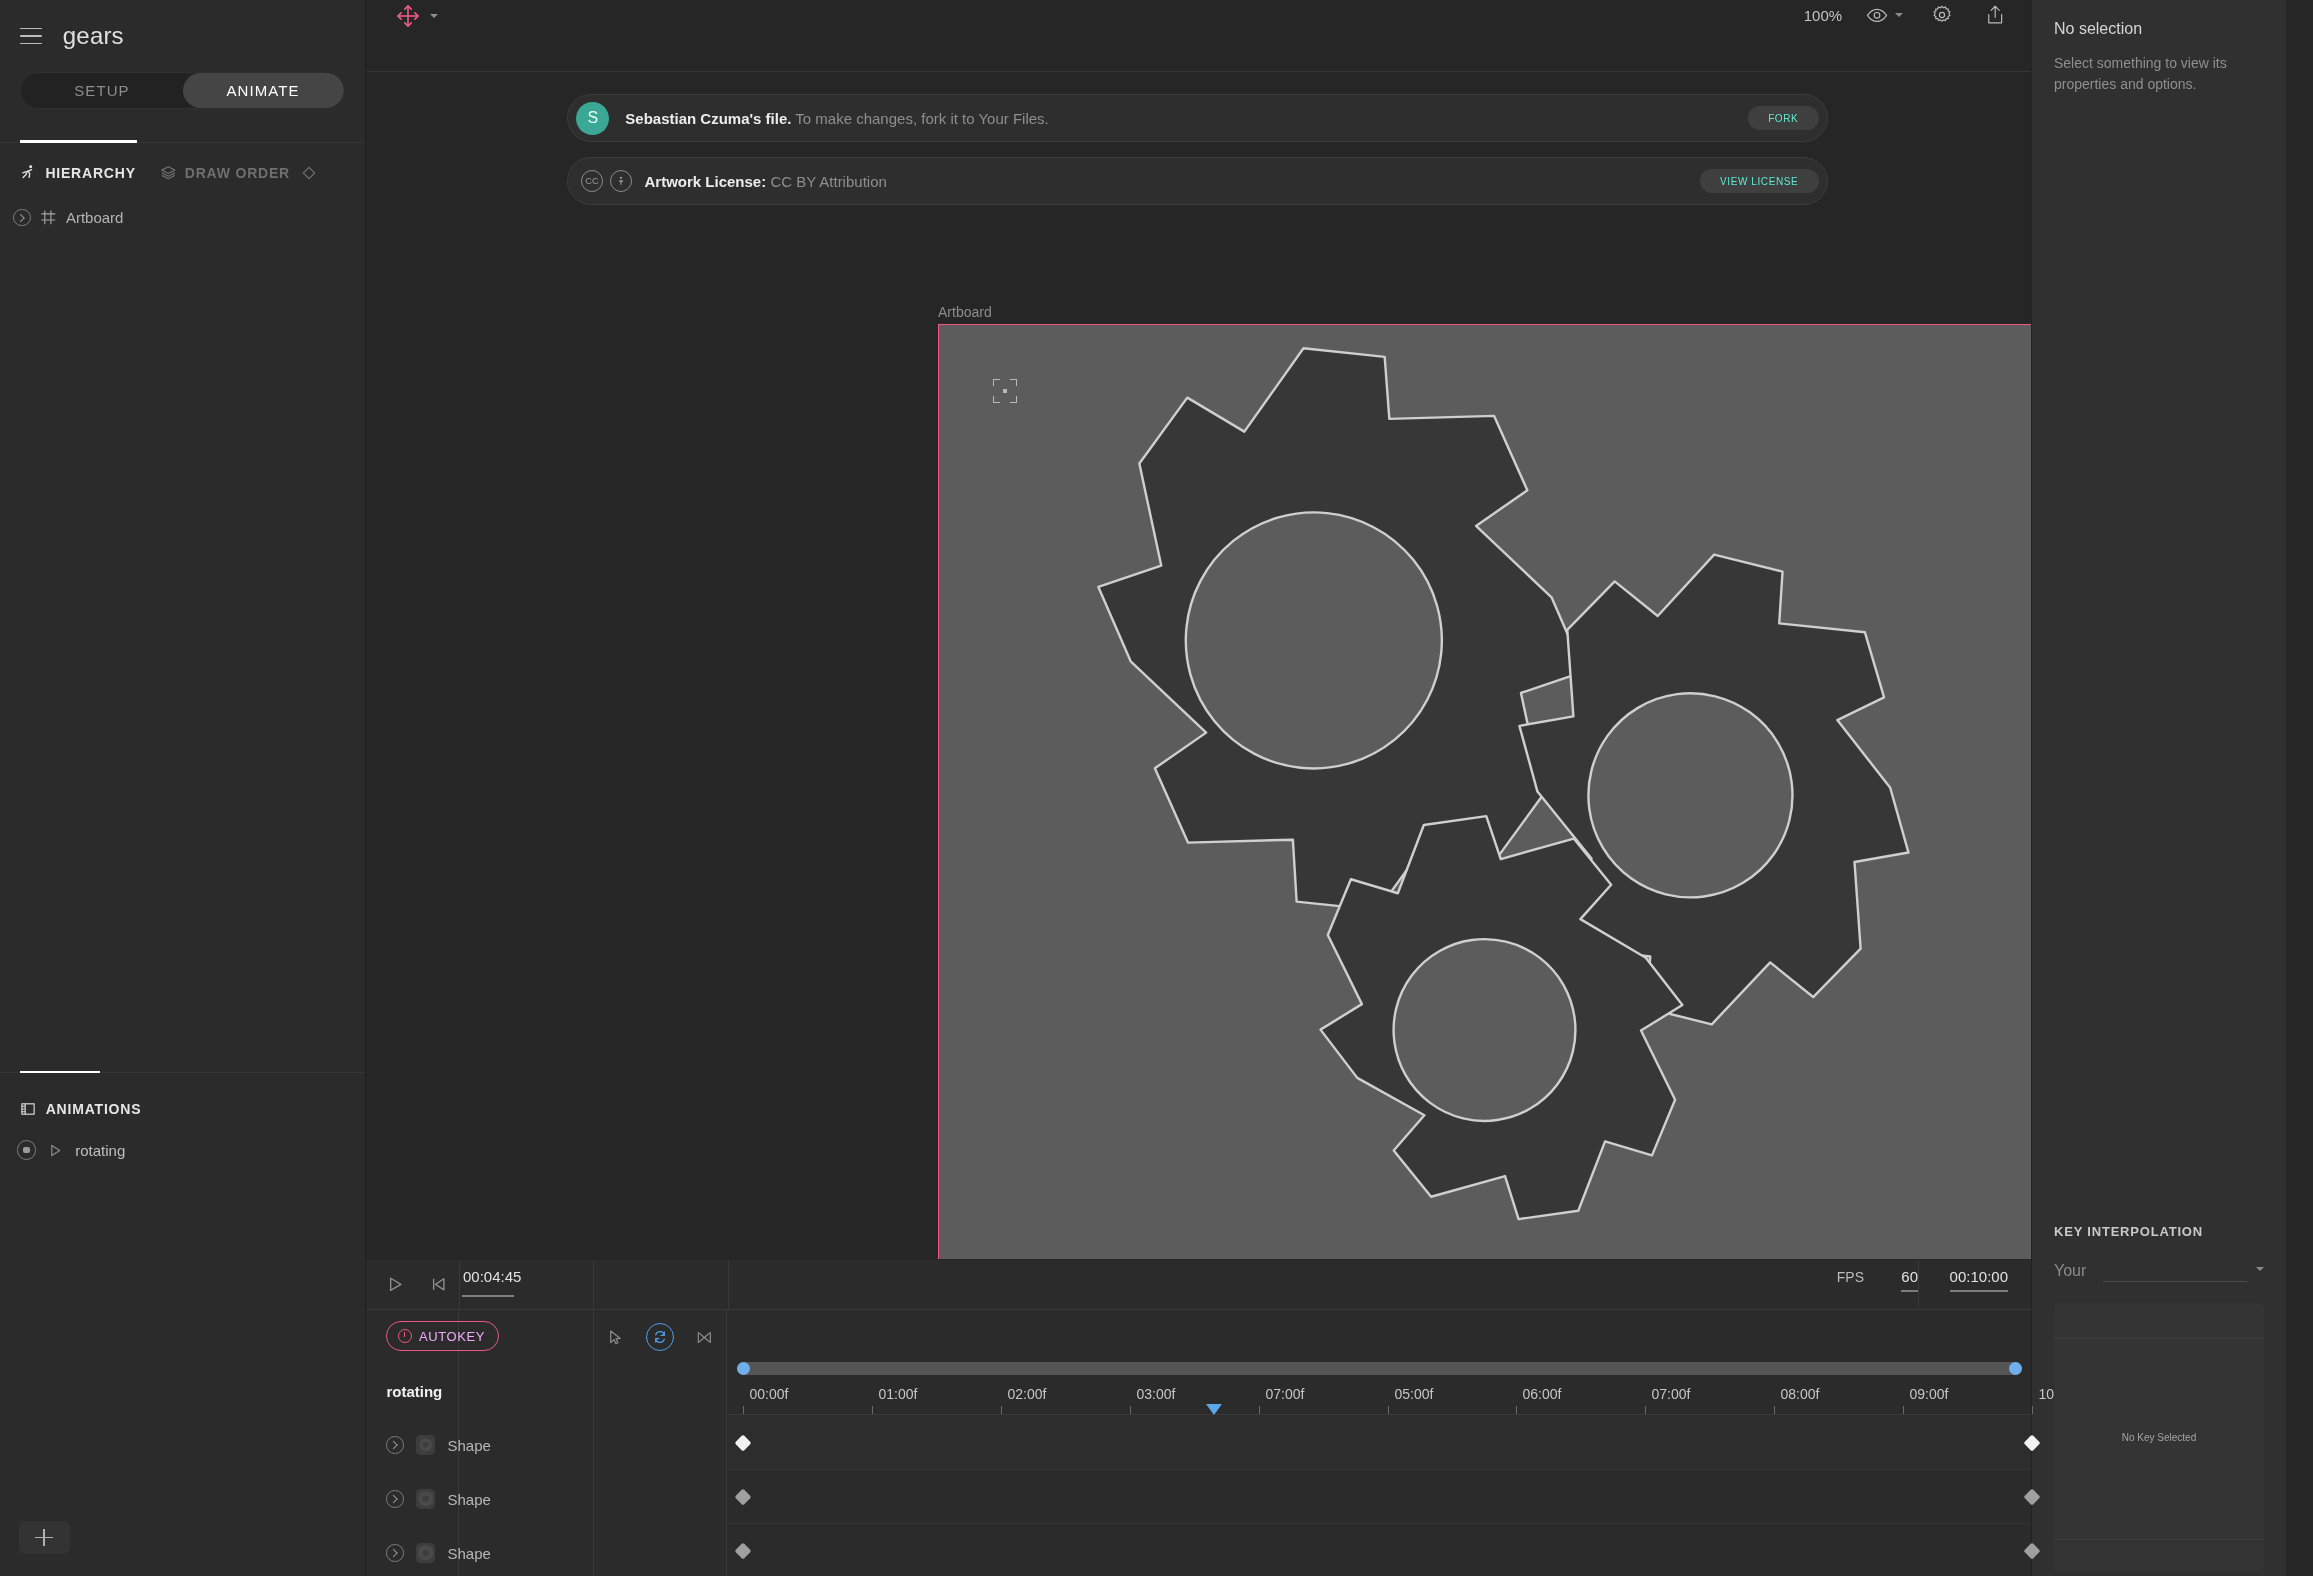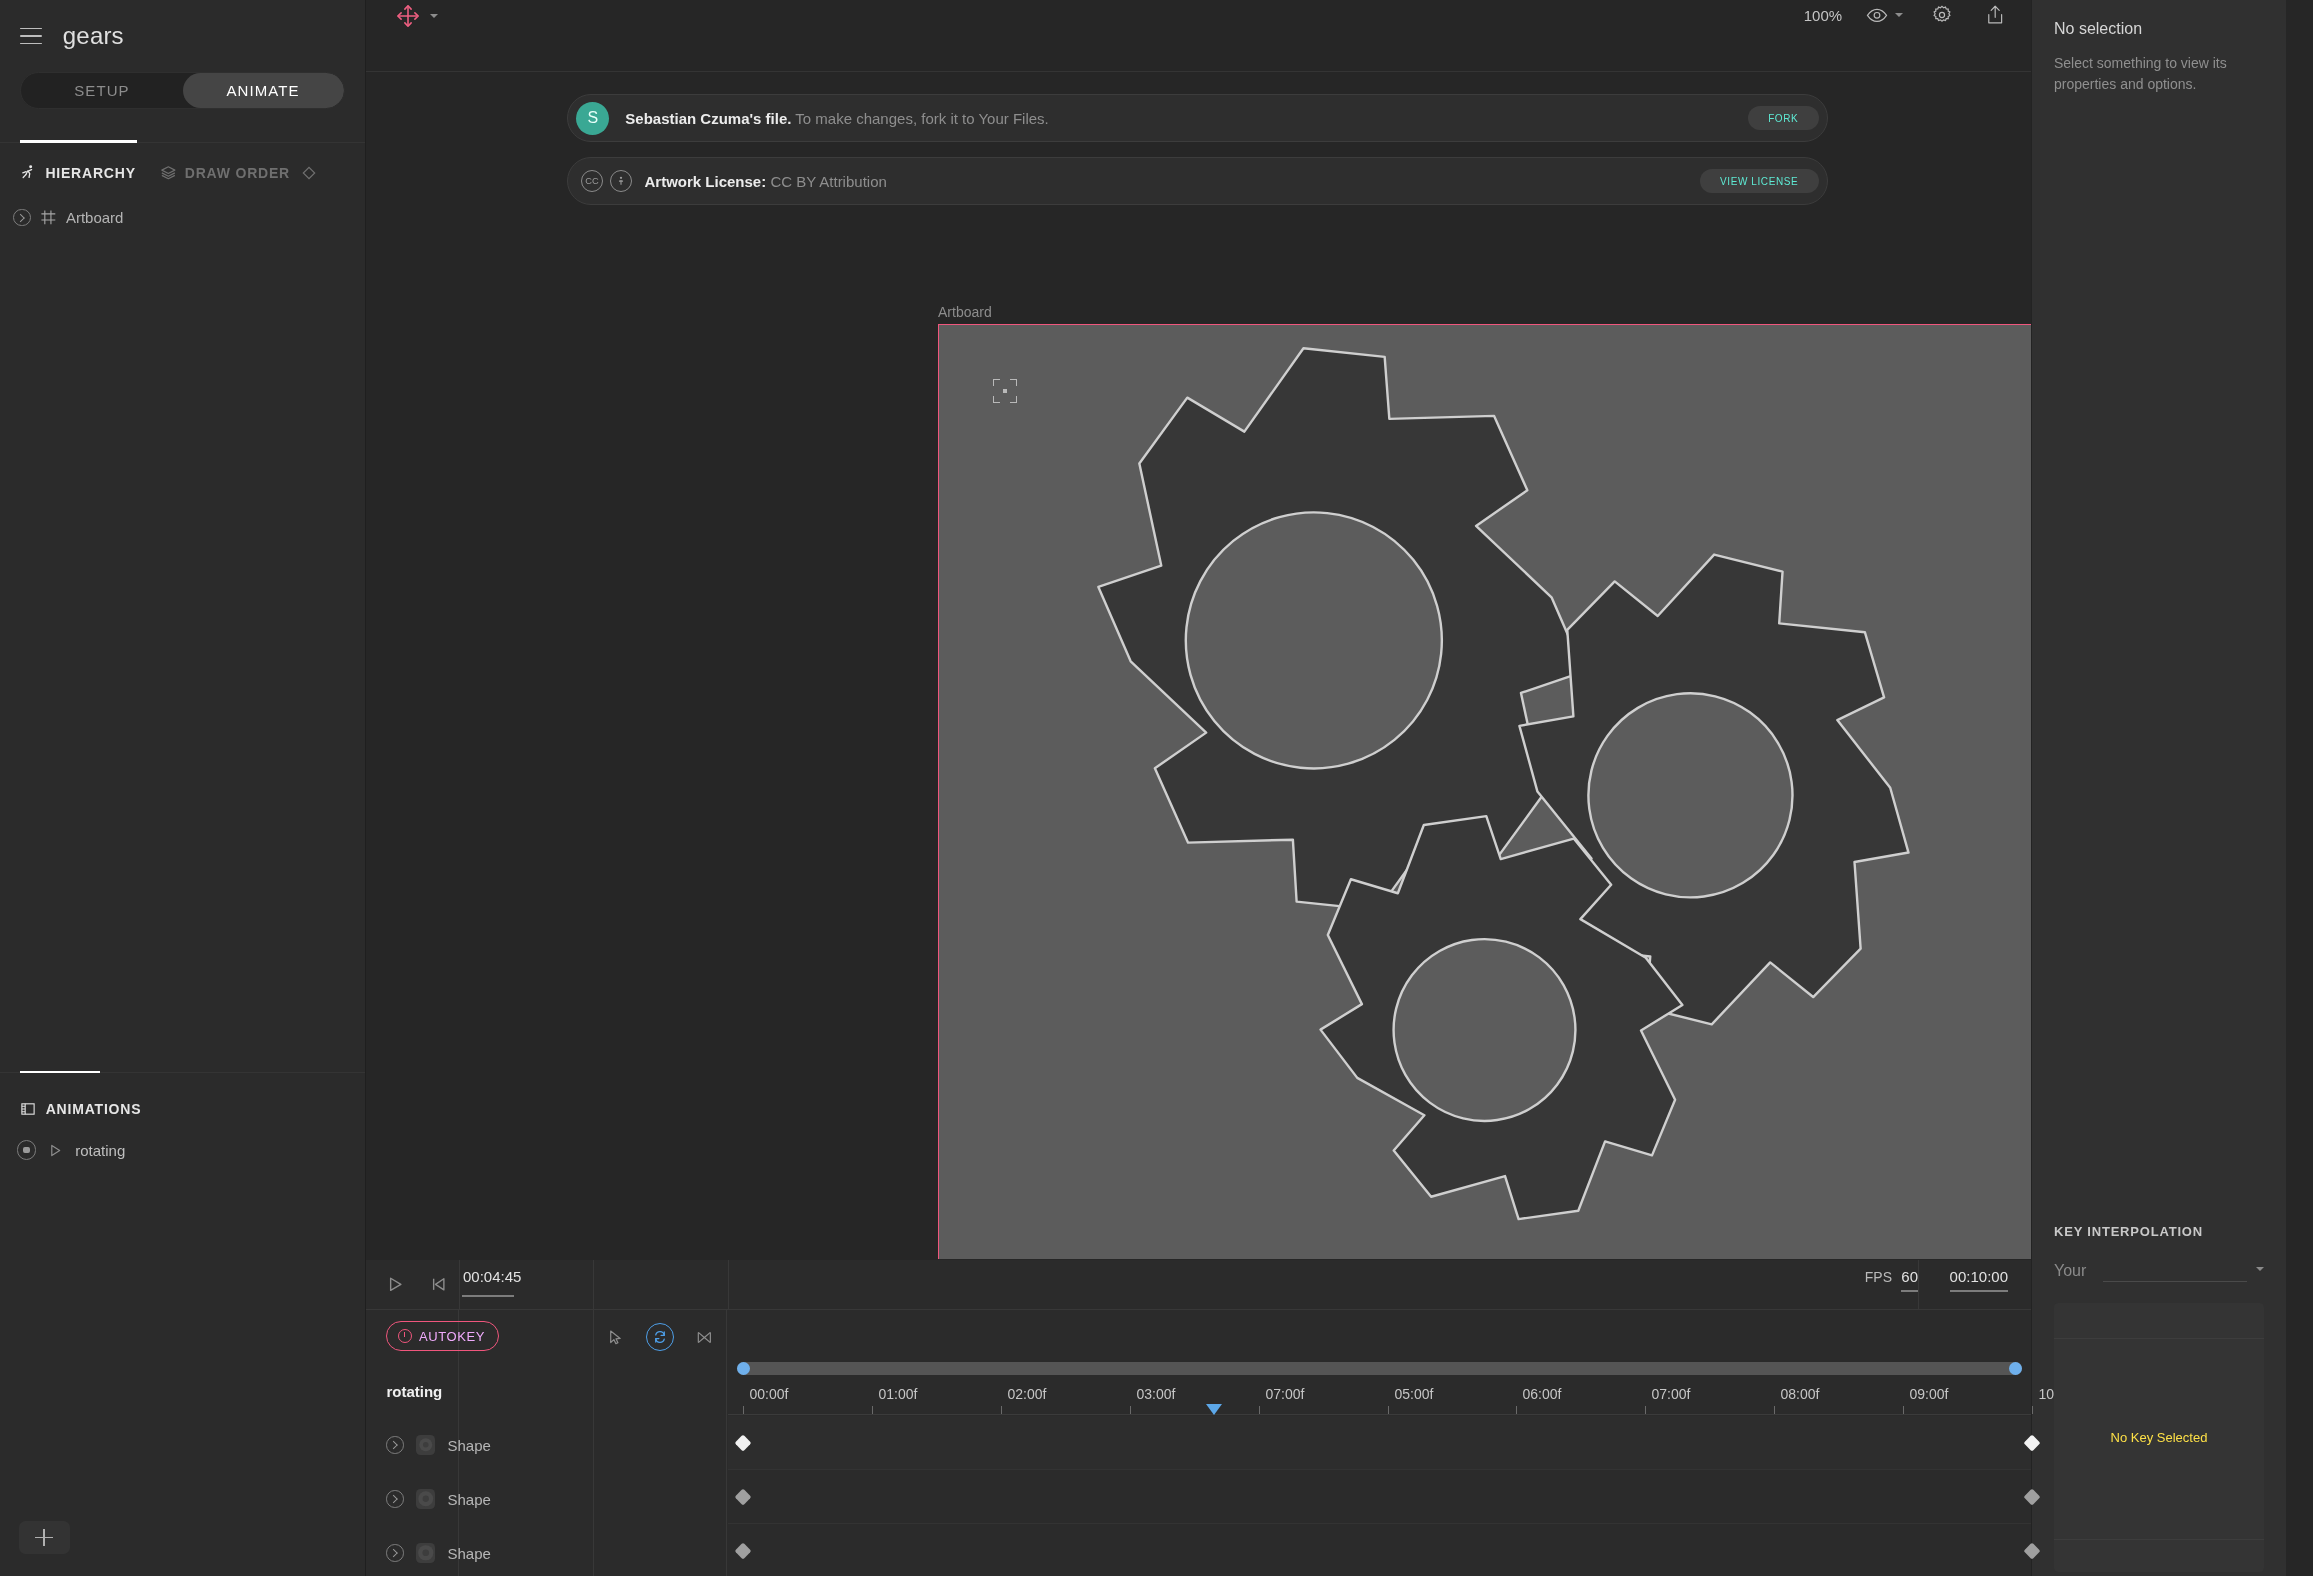--- a/index.html
+++ b/index.html
@@ -147,35 +147,35 @@
   .rp-ki .typefield { flex: 1; margin-left: 16.7px; position: relative; height: 20.4px; }
   .rp-ki .typefield .line { position: absolute; left: 0; right: 16.7px; bottom: 0; height: 0.9px; background: #4a4a4a; }
   .rp-ki .chev { position: absolute; right: 0; top: 5.6px; width: 0; height: 0;
       border-left: 4.6px solid transparent; border-right: 4.6px solid transparent; border-top: 4.6px solid #8a8a8a; }
   .nokey-box {
     margin: 22px 22px 0 22px; height: 269px; background: #343434; border-radius: 4.6px;
     display: flex; align-items: center; justify-content: center; position: relative;
   }
   .nokey-box .topline { position: absolute; left: 0; right: 0; top: 35px; height: 0.9px; background: #3d3d3d; }
   .nokey-box .botline { position: absolute; left: 0; right: 0; bottom: 33px; height: 0.9px; background: #3d3d3d; }
-  .nokey-box .txt { font-size: 13px; color: #fde047; }
+  .nokey-box .txt { font-size: 10px; color: #a3a3a3; }
 
   
   .timeline {
     position: absolute; left: 366px; top: 1260px; width: 1665px; height: 317px;
     background: #2b2b2b;
   }
   .tl-topbar { position: relative; height: 50px; border-bottom: 0.9px solid #383838; display: flex; align-items: center; }
   .tl-play-group { width: 93px; display: flex; align-items: center; gap: 24px; padding-left: 20.4px; }
   .tl-colsep { position: absolute; top: 0; bottom: 0; width: 0.9px; background: #383838; }
   .tcur { position: absolute; left: 97px; top: 8.3px; font-size: 15px; color: #e2e2e2; }
   .tcur-underline { position: absolute; left: 96px; top: 35px; width: 52px; height: 1.5px; background: #7c7c7c; }
   .fps-group { position: absolute; right: 113px; top: 8.3px; display: flex; align-items: baseline; gap: 9.3px; }
   .fps-lbl { font-size: 14px; color: #bbbbbb; }
-  .fps-val { font-size: 15px; color: #e2e2e2; position: relative; }
+  .fps-val { font-size: 15px; color: #e2e2e2; position: relative; margin-left: 28px; }
   .fps-val:after { content:""; position:absolute; left:0; right:0; bottom:-6.5px; height:1.5px; background:#7c7c7c; }
   .dur-val { position: absolute; right: 23px; top: 8.3px; font-size: 15px; color: #e2e2e2; }
   .dur-val:after { content:""; position:absolute; left:0; right:0; bottom:-6.5px; height:1.5px; background:#7c7c7c; }
 
   .tl-body { position: relative; height: 267px; }
   .tl-left { position: absolute; left: 0; top: 0; width: 93px; height: 100%; border-right: 0.9px solid #383838; }
   .autokey {
     position: absolute; left: 20.4px; top: 11px; height: 30px; padding: 0 13px 0 10.2px;
     border: 1.3px solid #f0567d; border-radius: 15px; color: #f0abfc; font-size: 13px;
     display: flex; align-items: center; gap: 7.4px; letter-spacing: 0.6px; cursor: pointer; white-space: nowrap;

